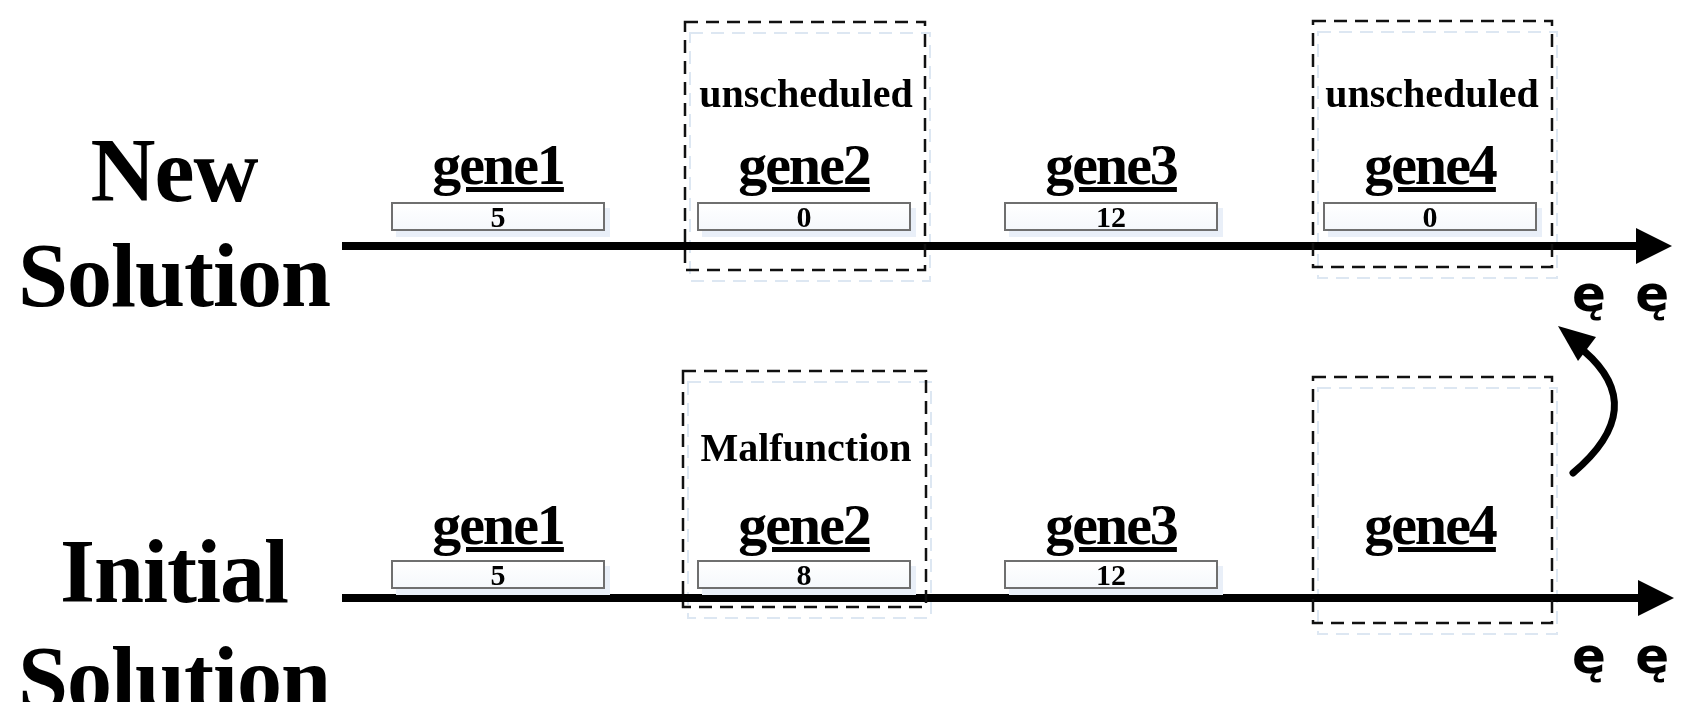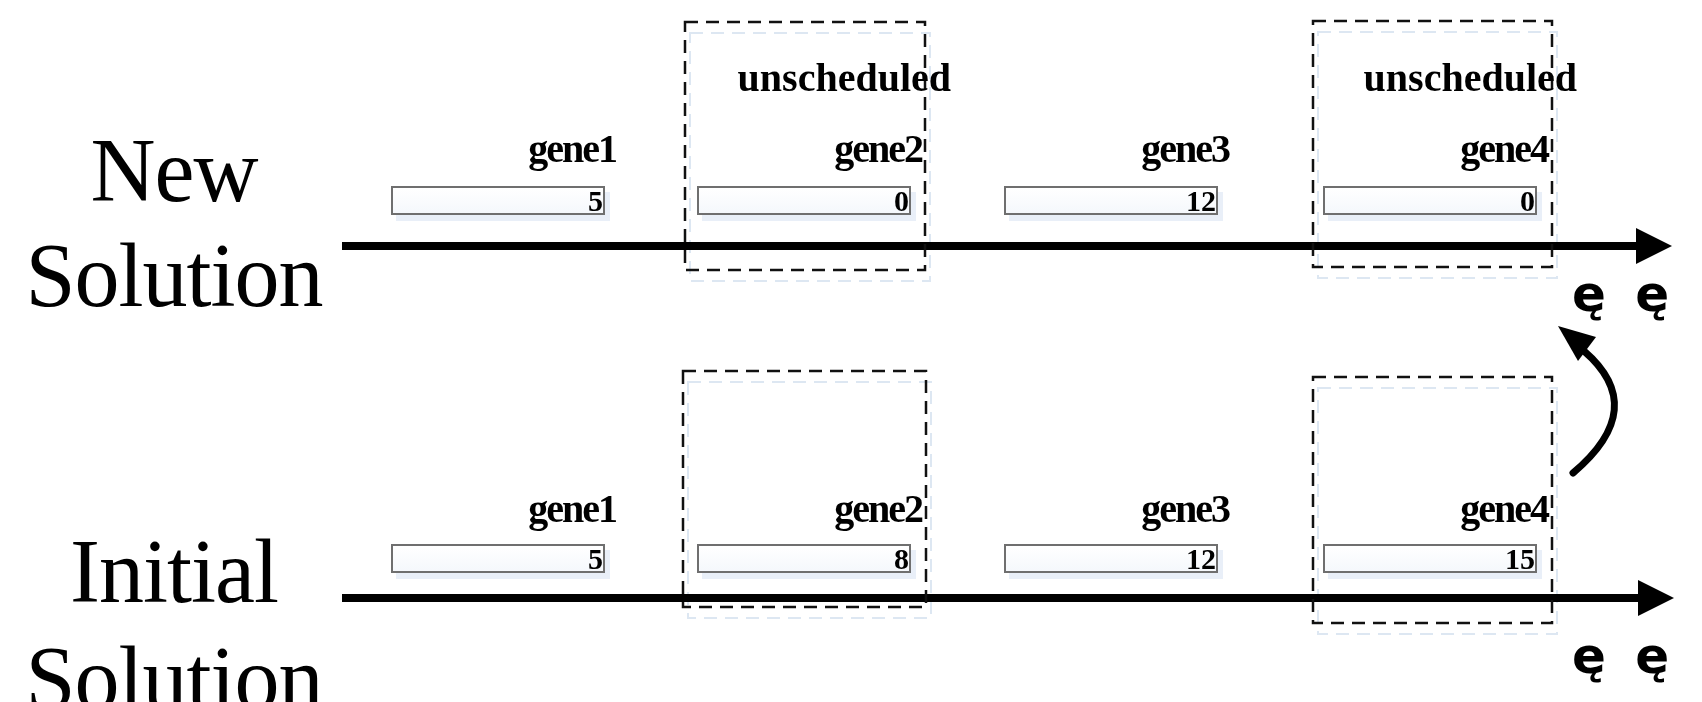--- a/index.html
+++ b/index.html
@@ -9,37 +9,37 @@
     background:#ffffff;
     overflow:hidden;
     font-family:"Liberation Serif","DejaVu Serif",serif;
     color:#000;
   }
   .overlay{position:absolute;left:0;top:0;width:1702px;height:702px;pointer-events:none;}
 
   
   .solution-label{
     position:absolute;left:0;width:348px;
-    text-align:center;font-weight:400;font-size:90px;line-height:105px;
+    text-align:center;font-weight:700;font-size:90px;line-height:105px;
     letter-spacing:-1px;white-space:nowrap;
   }
   .solution-label.top{top:118px;}
   .solution-label.bottom{top:470px;line-height:107px;margin-top:48px;}
 
   
-  .gene{position:absolute;width:240px;height:185px;text-align:right;}
+  .gene{position:absolute;width:240px;height:185px;text-align:center;margin-top:16px;}
   .gene.c1{left:380px}.gene.c2{left:686px}.gene.c3{left:993px}.gene.c4{left:1312px}
   .gene.row0{top:48px}.gene.row1{top:402px}
   .gene .status{
     position:absolute;left:-25px;right:-25px;top:7px;
     font-weight:700;font-size:40px;line-height:46px;white-space:nowrap;
   }
   .gene .name{
     position:absolute;left:0;right:4px;
-    font-weight:700;font-size:40px;line-height:62px;letter-spacing:-2px;
+    font-weight:700;font-size:58px;line-height:62px;letter-spacing:-2px;text-decoration:underline;
   }
   .row0 .name{top:70px}
   .row1 .name{top:76px}
   .gene .bar{
     position:absolute;left:11px;width:210px;height:25px;
     border:2px solid #6f6f6f;
     background:linear-gradient(#ffffff,#f5f8fc);
     box-shadow:5px 6px 0 #e9eff8;
   }
   .row0 .bar{top:138px}
@@ -117,34 +117,32 @@
       </div>
   </div>
 
   <div class="gene row1 c1">
     <div class="name">gene1</div>
     <div class="bar">
         <span>5</span>
       </div>
   </div>
   <div class="gene row1 c2">
+    <div class="status">Malfunction</div>
     <div class="name">gene2</div>
     <div class="bar">
         <span>8</span>
       </div>
   </div>
   <div class="gene row1 c3">
     <div class="name">gene3</div>
     <div class="bar">
         <span>12</span>
       </div>
   </div>
   <div class="gene row1 c4">
     <div class="name">gene4</div>
-    <div class="bar">
-        <span>15</span>
-      </div>
   </div>
 
   <div class="suffix top">ę ę</div>
   <div class="suffix bottom">ę ę</div>
 
 </div>
 
 </body></html>

